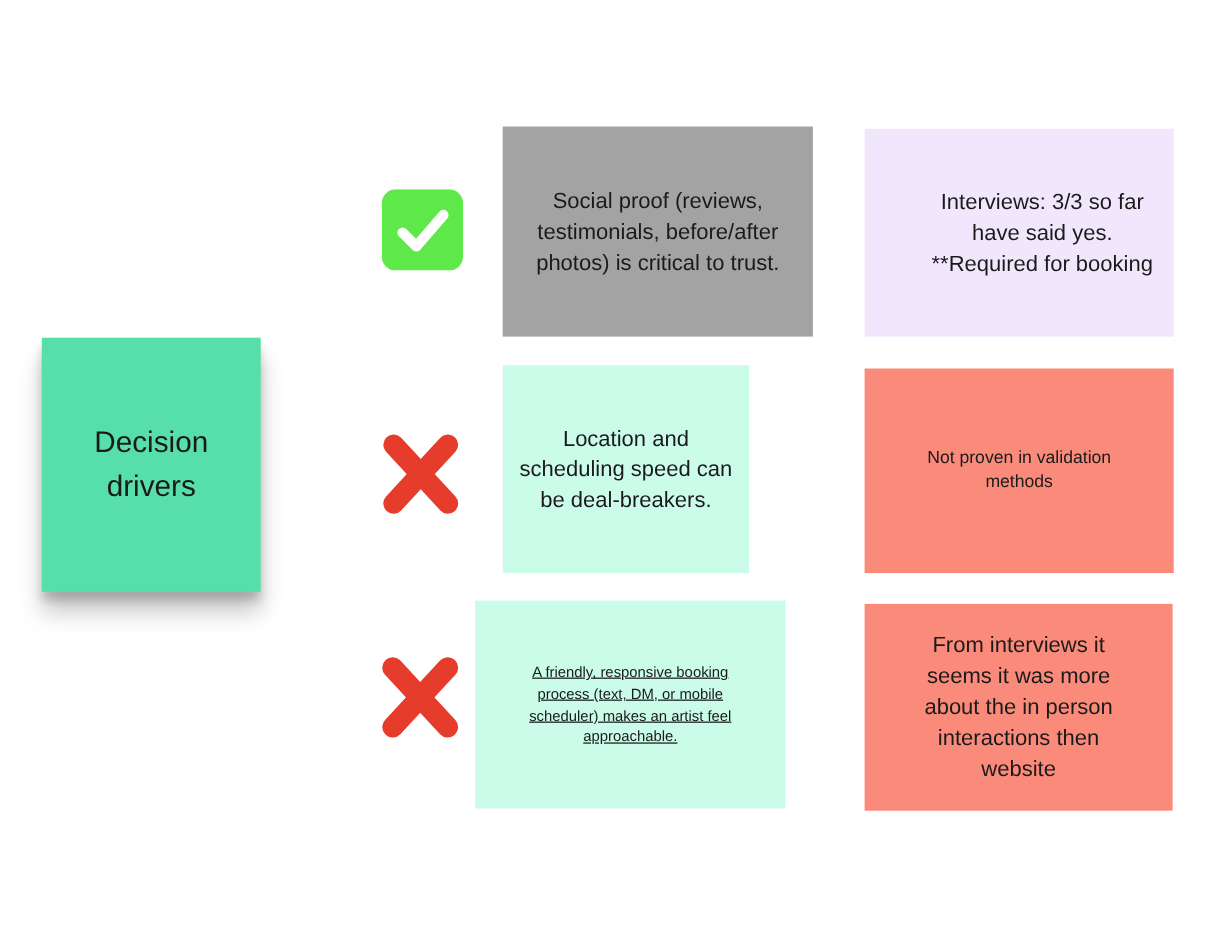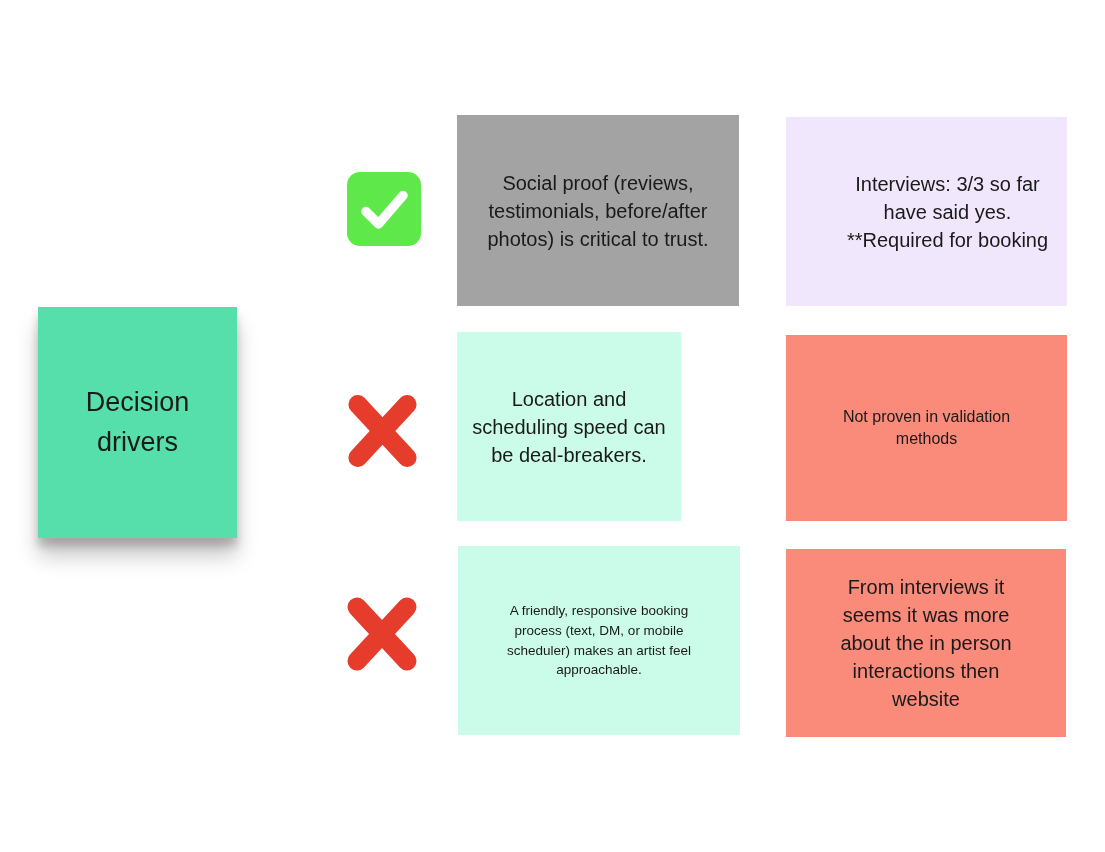--- a/index.html
+++ b/index.html
@@ -36,21 +36,21 @@
     margin-top: 16px;
   }
   .title-note .note-text {
     font-size: 27px;
     line-height: 1.45;
     max-width: 190px;
   }
   
   .mint-1 { left: 457px; top: 115px; width: 282px; height: 191px; }
   .mint-2 { left: 457px; top: 332px; width: 224px; height: 189px; }
-  .mint-3 { left: 458px; top: 546px; width: 282px; height: 189px; }
+  .mint-3 { left: 432px; top: 546px; width: 282px; height: 189px; text-decoration: underline; }
   .mint-1 .note-text { font-size: 20px; max-width: 242px; }
   .mint-2 .note-text { font-size: 20px; max-width: 214px; }
   .mint-3 .note-text { font-size: 13.5px; line-height: 1.45; max-width: 222px; }
   
   .right-1 { left: 786px; top: 117px; width: 281px; height: 189px; padding-left: 42px; }
   .right-2 { left: 786px; top: 335px; width: 281px; height: 186px; }
   .right-3 { left: 786px; top: 549px; width: 280px; height: 188px; }
   .right-1 .note-text { font-size: 20px; max-width: 232px; }
   .right-2 .note-text { font-size: 16px; max-width: 200px; }
   .right-3 .note-text { font-size: 20px; max-width: 208px; }

